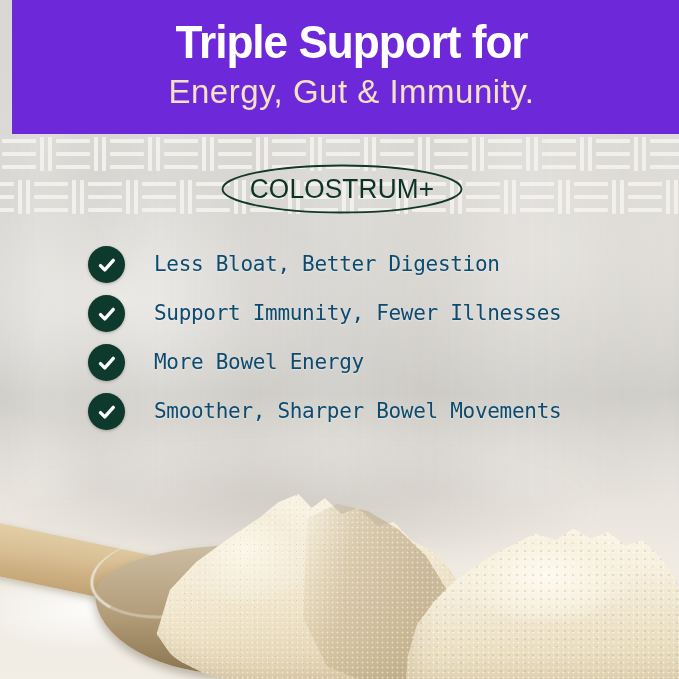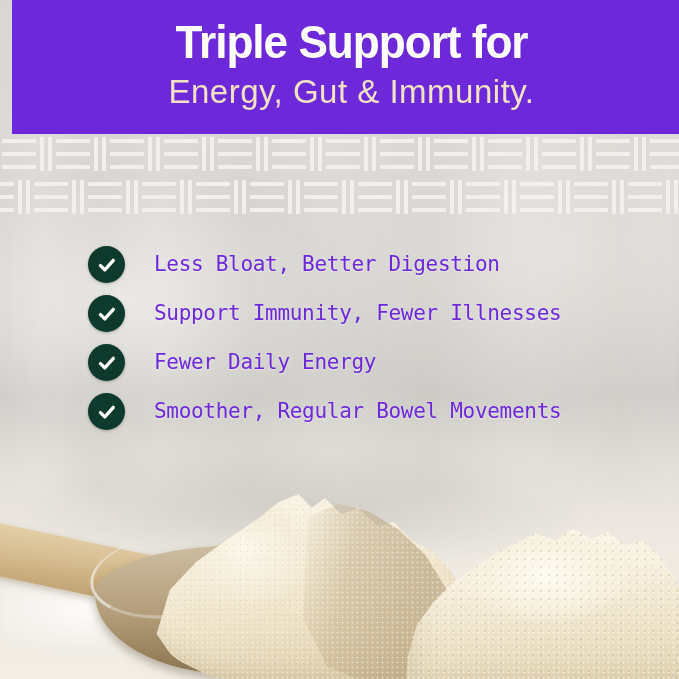--- a/index.html
+++ b/index.html
@@ -311,21 +311,21 @@
     box-shadow: 0 1px 3px rgba(60,60,55,.35);
     display: flex;
     align-items: center;
     justify-content: center;
   }
   .check-badge svg { display: block; }
   .benefit-label {
     position: absolute;
     left: 154px;
     top: 2px;
-    color: #6d28d9;
+    color: #0c4a6e;
     font-family: "DejaVu Sans Mono", "Liberation Mono", monospace;
     font-size: 21px;
     letter-spacing: -.3px;
     line-height: 33px;
     white-space: nowrap;
     text-shadow: 0 1px 2px rgba(255,255,255,.45);
   }
 </style>
 </head>
 <body>
@@ -534,20 +534,26 @@
         <span class="pat-h a"></span>
           <span class="pat-h b"></span>
           <span class="pat-h c"></span>
         <span class="pat-v v1"></span>
           <span class="pat-v v2"></span>
       </div>
 
     </div>
   </div>
 
+  <div class="badge">
+    <svg width="242" height="50" viewBox="0 0 242 50">
+      <ellipse cx="121" cy="25" rx="119.5" ry="23.5" fill="none" stroke="#12372b" stroke-width="1.8"></ellipse>
+    </svg>
+    <div class="badge-text">COLOSTRUM+</div>
+  </div>
 
   <div class="benefit-list">
 
     <div class="benefit-row">
       <span class="check-badge">
         <svg width="22" height="22" viewBox="0 0 22 22">
           <path d="M4.5 11.6 L8.8 15.9 L17.3 6.4" fill="none" stroke="#ffffff" stroke-width="3.4" stroke-linecap="round" stroke-linejoin="round"></path>
         </svg>
       </span>
       <span class="benefit-label">Less Bloat, Better Digestion</span>
@@ -562,27 +568,27 @@
       <span class="benefit-label">Support Immunity, Fewer Illnesses</span>
     </div>
 
 
     <div class="benefit-row">
       <span class="check-badge">
         <svg width="22" height="22" viewBox="0 0 22 22">
           <path d="M4.5 11.6 L8.8 15.9 L17.3 6.4" fill="none" stroke="#ffffff" stroke-width="3.4" stroke-linecap="round" stroke-linejoin="round"></path>
         </svg>
       </span>
-      <span class="benefit-label">Fewer Daily Energy</span>
+      <span class="benefit-label">More Bowel Energy</span>
     </div>
 
     <div class="benefit-row">
       <span class="check-badge">
         <svg width="22" height="22" viewBox="0 0 22 22">
           <path d="M4.5 11.6 L8.8 15.9 L17.3 6.4" fill="none" stroke="#ffffff" stroke-width="3.4" stroke-linecap="round" stroke-linejoin="round"></path>
         </svg>
       </span>
-      <span class="benefit-label">Smoother, Regular Bowel Movements</span>
+      <span class="benefit-label">Smoother, Sharper Bowel Movements</span>
     </div>
 
   </div>
 
 </div>
 
 </body></html>

